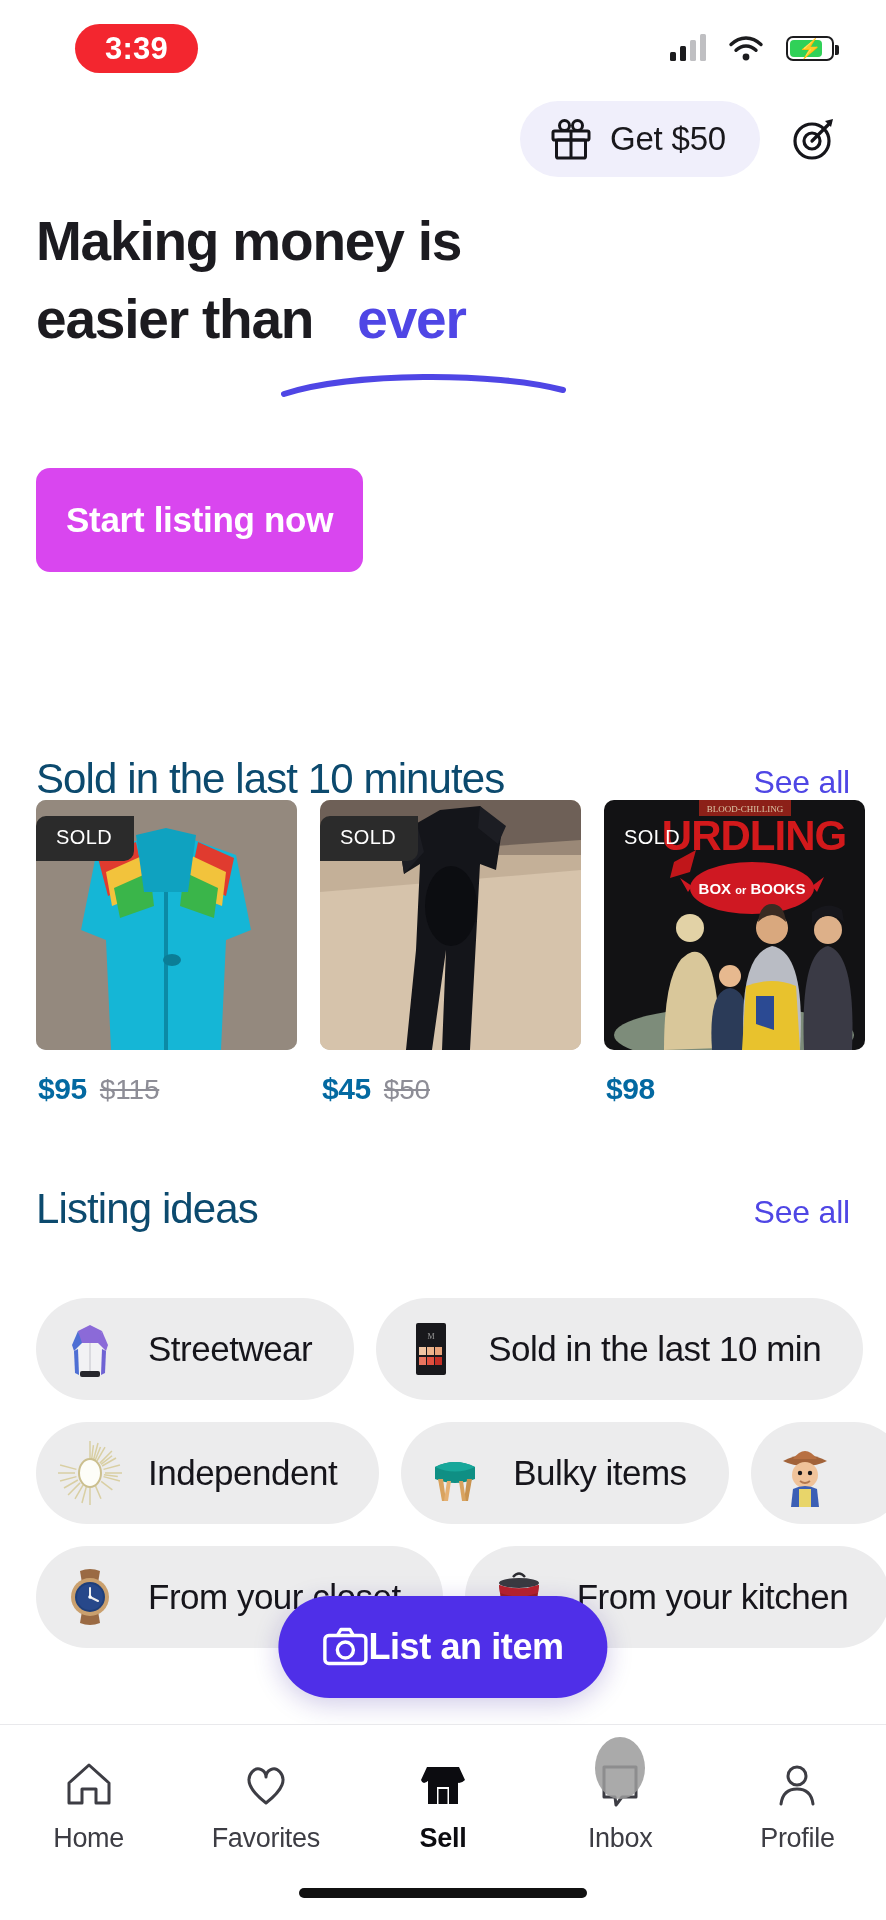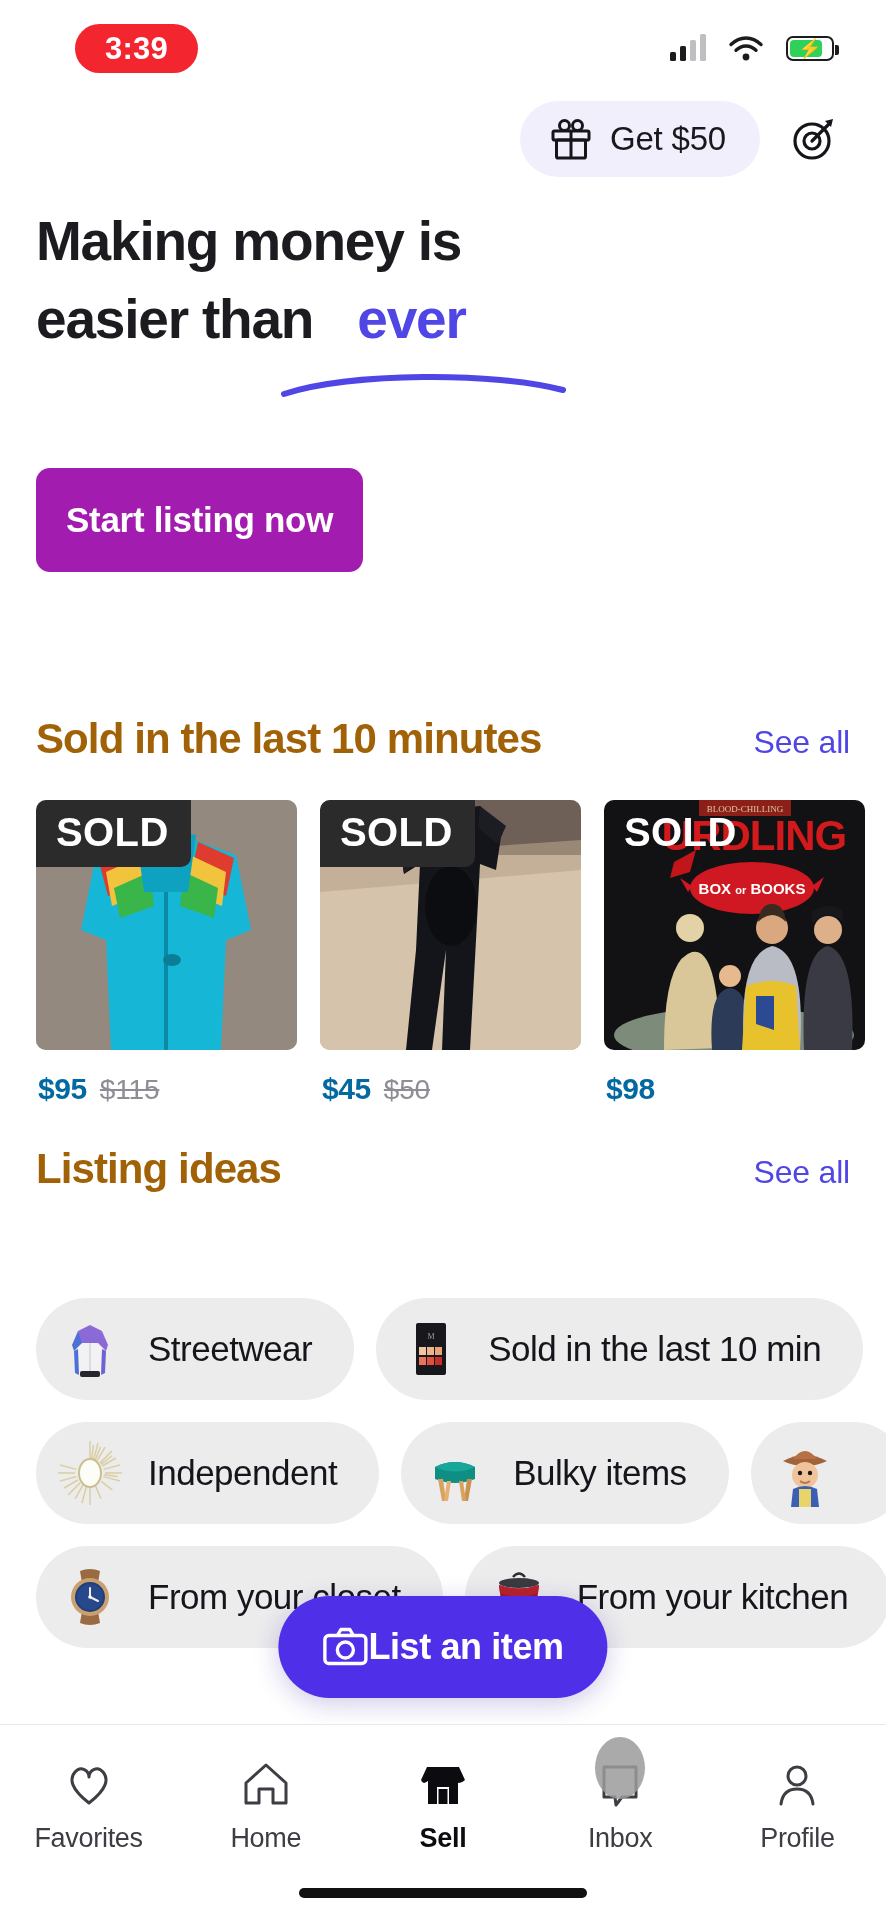--- a/index.html
+++ b/index.html
@@ -51,49 +51,49 @@
   
   .hero { position:absolute; top:202px; left:36px; width:820px; }
   .hero h1 {
     font-size:55px; font-weight:700; color:#1c1b20;
     line-height:1.42; letter-spacing:-1.2px;
   }
   .hero h1 .accent { color:#4f46e5;margin-left:30px; }
   .swoosh { position:absolute; left:245px; top:168px; width:285px; height:28px; }
   .cta {
     position:absolute; top:468px; left:36px;
-    background:#a21caf; color:#fff; border:none;
+    background:#d946ef; color:#fff; border:none;
     border-radius:14px; padding:0 30px; height:104px;
     font-family:"Liberation Sans", sans-serif;
     font-size:35px; font-weight:700; letter-spacing:-.3px;
     display:flex; align-items:center; justify-content:center;
   }
 
   
   .sec-head {
     position:absolute; left:36px; width:814px;
     display:flex; align-items:baseline; justify-content:space-between;
   }
-  .sec-head .title { font-size:42px; font-weight:700; color:#a16207; letter-spacing:-.9px; }
+  .sec-head .title { font-size:42px; font-weight:400; color:#0c4a6e; letter-spacing:-.9px;margin-top:40px; }
   .sec-head .see-all { font-size:32px; font-weight:500; color:#4f46e5; letter-spacing:-.2px; }
 
   
   .rail {
     position:absolute; left:0; width:886px;
     display:flex; gap:23px; padding-left:36px;
   }
   .card { flex:0 0 auto; width:261px; }
   .thumb {
     position:relative; width:261px; height:250px;
     border-radius:10px; overflow:hidden; background:#ddd;
   }
   .thumb .sold {
-    position:absolute; top:0; left:0; z-index:3;
+    position:absolute; top:16px; left:0; z-index:3;
     background:#2b2b2b; color:#fff;
-    font-size:40px; font-weight:700; letter-spacing:.4px;
+    font-size:20px; font-weight:400; letter-spacing:.4px;
     padding:10px 22px 12px 20px; border-radius:10px 0 10px 0;
   }
   .thumb .sold.plain { background:transparent; }
   .price-row { display:flex; align-items:baseline; gap:13px; margin-top:22px; padding-left:2px; }
   .price { font-size:30px; font-weight:700; color:#0369a1; letter-spacing:-.4px; }
   .was { font-size:28px; font-weight:500; color:#8d8d96; text-decoration:line-through; letter-spacing:-.2px; }
 
   
   .art { position:absolute; inset:0; }
 
@@ -450,30 +450,30 @@
       <path d="M15 8.5 l3.5 -6 h9 l3.5 6" stroke="#fff" stroke-width="3.4" fill="none" stroke-linejoin="round"></path>
       <circle cx="23" cy="23" r="8" stroke="#fff" stroke-width="3.4" fill="none"></circle>
     </svg>
     <span>List an item</span>
   </button>
 
   <div class="tabbar">
 
     <div class="tab">
       <svg width="52" height="50" viewBox="0 0 52 50">
-        <path d="M26 44 C8 30 6 20 12 13 C18 6 26 12 26 18 C26 12 34 6 40 13 C46 20 44 30 26 44 Z" stroke="#3d3d44" stroke-width="3" fill="none" stroke-linejoin="round"></path>
-      </svg>
-      <span class="tl">Favorites</span>
+        <path d="M6 24 L26 6 L46 24 L46 44 L33 44 L33 30 L19 30 L19 44 L6 44 Z" stroke="#3d3d44" stroke-width="3" fill="none" stroke-linejoin="round"></path>
+      </svg>
+      <span class="tl">Home</span>
     </div>
 
     <div class="tab">
       <svg width="52" height="50" viewBox="0 0 52 50">
-        <path d="M6 24 L26 6 L46 24 L46 44 L33 44 L33 30 L19 30 L19 44 L6 44 Z" stroke="#3d3d44" stroke-width="3" fill="none" stroke-linejoin="round"></path>
-      </svg>
-      <span class="tl">Home</span>
+        <path d="M26 44 C8 30 6 20 12 13 C18 6 26 12 26 18 C26 12 34 6 40 13 C46 20 44 30 26 44 Z" stroke="#3d3d44" stroke-width="3" fill="none" stroke-linejoin="round"></path>
+      </svg>
+      <span class="tl">Favorites</span>
     </div>
 
     <div class="tab active">
       <svg width="52" height="50" viewBox="0 0 52 50">
         <path d="M10 8 h32 l6 13 q-6 6 -12 0 q-6 6 -12 0 q-6 6 -12 0 q-6 6 -8 0 Z" fill="#0c0c10"></path>
         <rect x="11" y="21" width="30" height="24" fill="#0c0c10"></rect>
         <rect x="20" y="28" width="12" height="17" fill="#fff"></rect>
         <rect x="21.5" y="30" width="9" height="15" fill="#0c0c10"></rect>
       </svg>
       <span class="tl">Sell</span>

